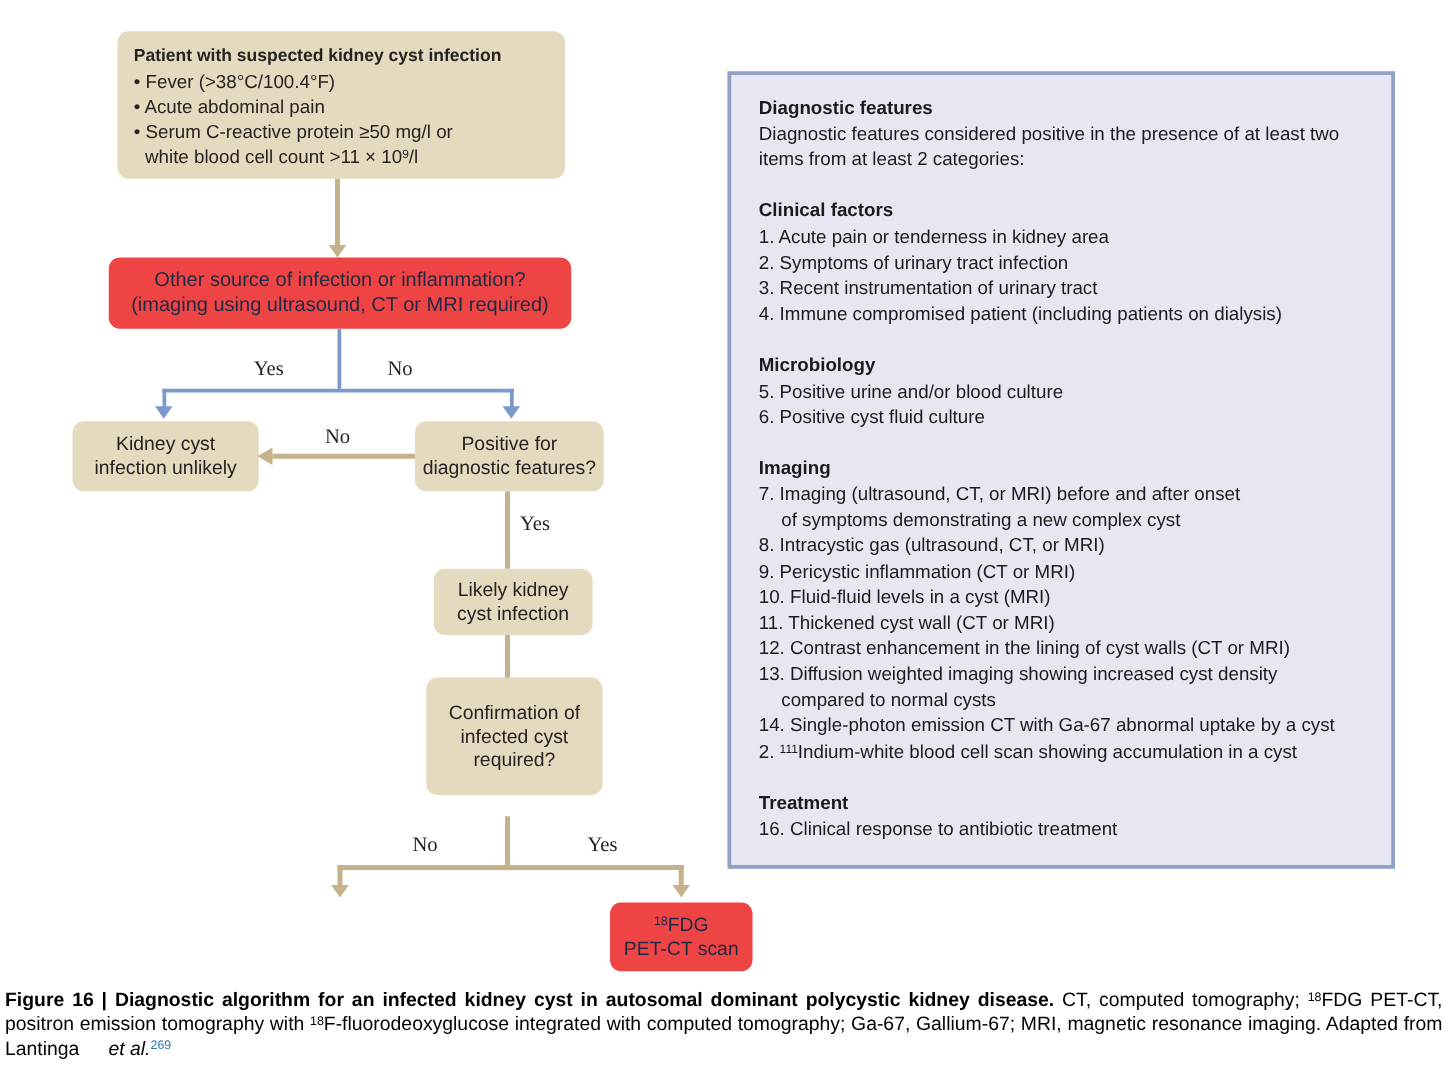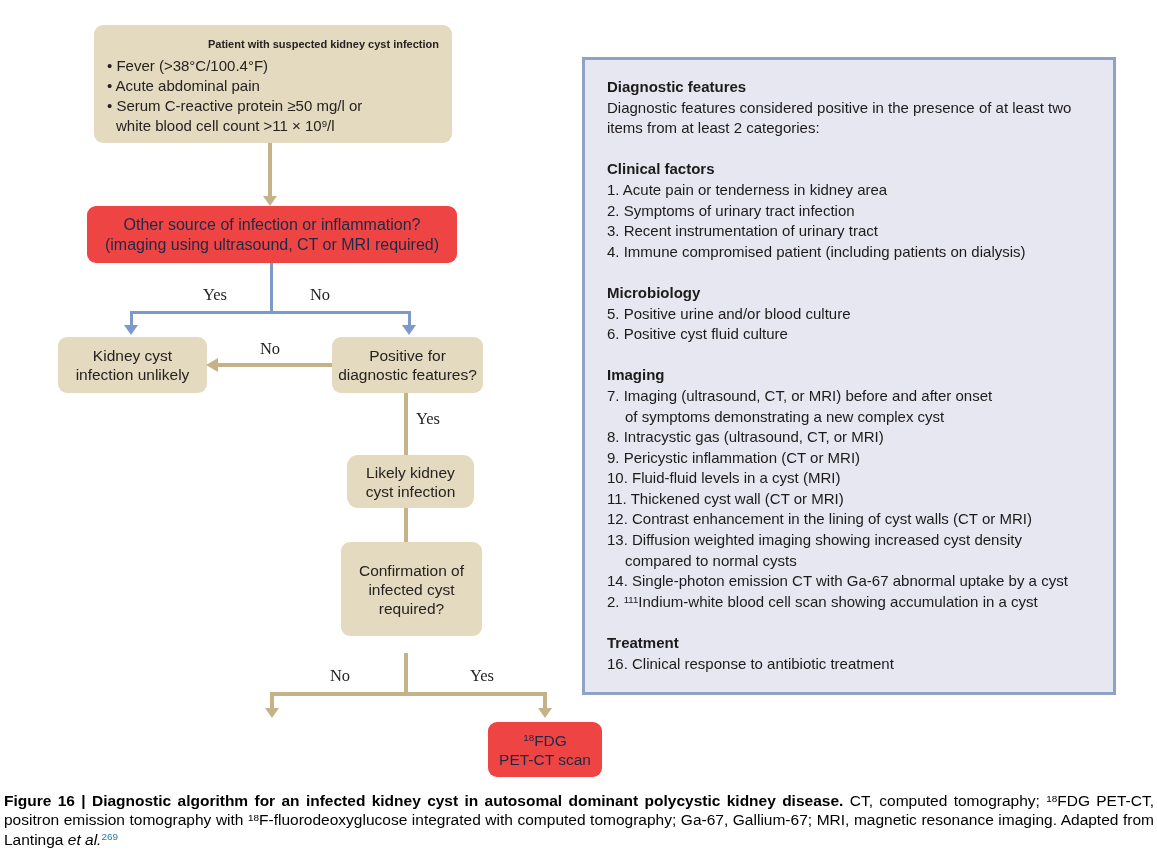--- a/index.html
+++ b/index.html
@@ -8,21 +8,21 @@
     font-family:"Liberation Sans","DejaVu Sans",sans-serif;color:#231f20;overflow:hidden;
   }
   
   .box{position:absolute;border-radius:9px;box-sizing:border-box;}
   .box.tan{background:#e4dabf;}
   .box.blue{background:#ef4444;}
   .box.center{display:flex;flex-direction:column;align-items:center;justify-content:center;
     text-align:center;font-size:15.5px;line-height:19px;color:#262221;white-space:pre-line;}
   .box.blue.center{color:#1e2a45;font-size:16px;line-height:20px;}
   #patient-box{padding:9px 13px;font-size:15px;line-height:20px;color:#262221;}
-  #patient-box .box-title{font-weight:bold;font-size:11px;margin-bottom:2px;text-align:right;}
+  #patient-box .box-title{font-weight:bold;font-size:14px;margin-bottom:2px;}
   .bullet{padding-left:9px;text-indent:-9px;}
   .bullet-cont{padding-left:9px;}
   
   .line{position:absolute;}
   .tan-line{background:#c5b288;}
   .blue-line{background:#7d99cb;}
   .arr{position:absolute;width:0;height:0;}
   .arr.down-tan{border-left:7px solid transparent;border-right:7px solid transparent;border-top:10px solid #c5b288;}
   .arr.down-blue{border-left:7px solid transparent;border-right:7px solid transparent;border-top:10px solid #7d99cb;}
   .arr.left-tan{border-top:7px solid transparent;border-bottom:7px solid transparent;border-right:12px solid #c5b288;}
@@ -37,21 +37,21 @@
   .pheading{font-weight:bold;margin-top:20.6px;}
   .pitem{padding-left:18px;text-indent:-18px;white-space:pre-line;}
   
   #caption{
     position:absolute;left:4px;top:791px;width:1150px;
     font-size:15.5px;line-height:19.3px;color:#000;text-align:justify;
   }
   .cap-b{font-weight:bold;}
   .sup{font-size:64%;position:relative;top:-0.45em;line-height:0;}
   .ref{color:#2878b0;}
-  i{font-style:italic;}
+  i{font-style:italic;margin-left:19px;}
 </style>
 </head>
 <body>
 
 <div class="stage">
 
   <div class="box tan" id="patient-box" style="left:94px;top:25px;width:358px;height:118px;">
     <div class="box-title">Patient with suspected kidney cyst infection</div>
     <div class="bullet">• Fever (&gt;38°C/100.4°F)</div>
     <div class="bullet">• Acute abdominal pain</div>
@@ -82,21 +82,21 @@
   <div class="box tan center" style="left:58px;top:337px;width:149px;height:56px;">Kidney cyst
 infection unlikely</div>
 
   <div class="line tan-line" style="left:218px;top:363px;width:114px;height:4px;"></div>
   <div class="arr left-tan" style="left:206px;top:358px;"></div>
   <div class="branch-label" style="left:240px;top:339px;width:60px;">No</div>
 
   <div class="line tan-line" style="left:404px;top:393px;width:4px;height:62px;"></div>
   <div class="branch-label" style="left:416px;top:409px;width:50px;text-align:left;">Yes</div>
 
-  <div class="box tan center" style="left:347px;top:455px;width:127px;height:53px;border-radius:11px;">Likely kidney
+  <div class="box tan center" style="left:347px;top:455px;width:127px;height:53px;">Likely kidney
 cyst infection</div>
 
   <div class="line tan-line" style="left:404px;top:508px;width:4px;height:57px;"></div>
   <div class="arr down-tan" style="left:399px;top:564px;"></div>
 
   <div class="box tan center" style="left:341px;top:542px;width:141px;height:94px;">Confirmation of
 infected cyst
 required?</div>
 
   <div class="line tan-line" style="left:404px;top:653px;width:4px;height:39px;"></div>

